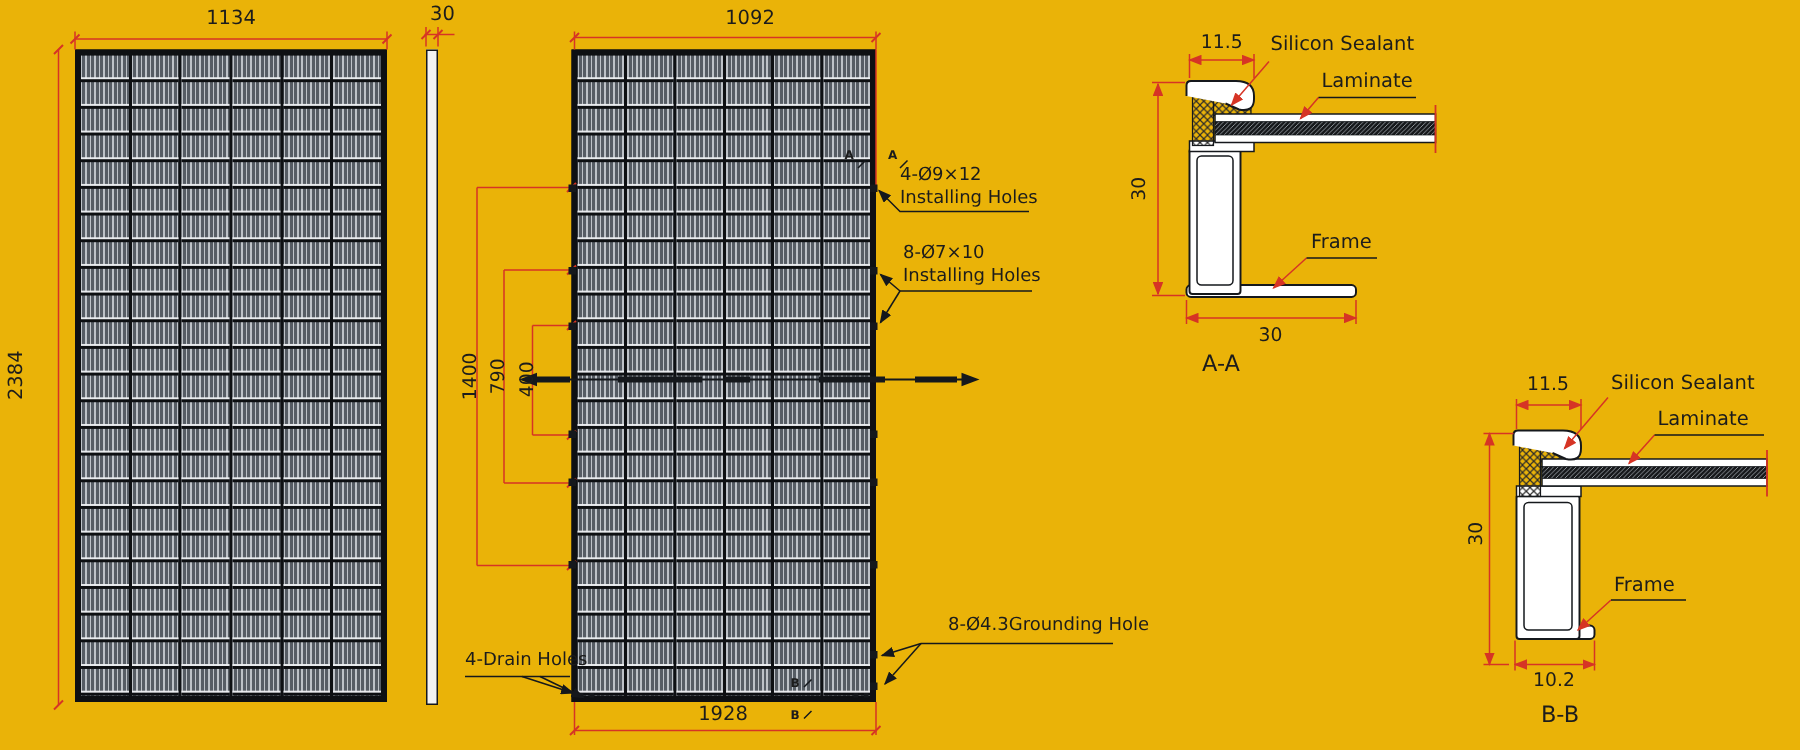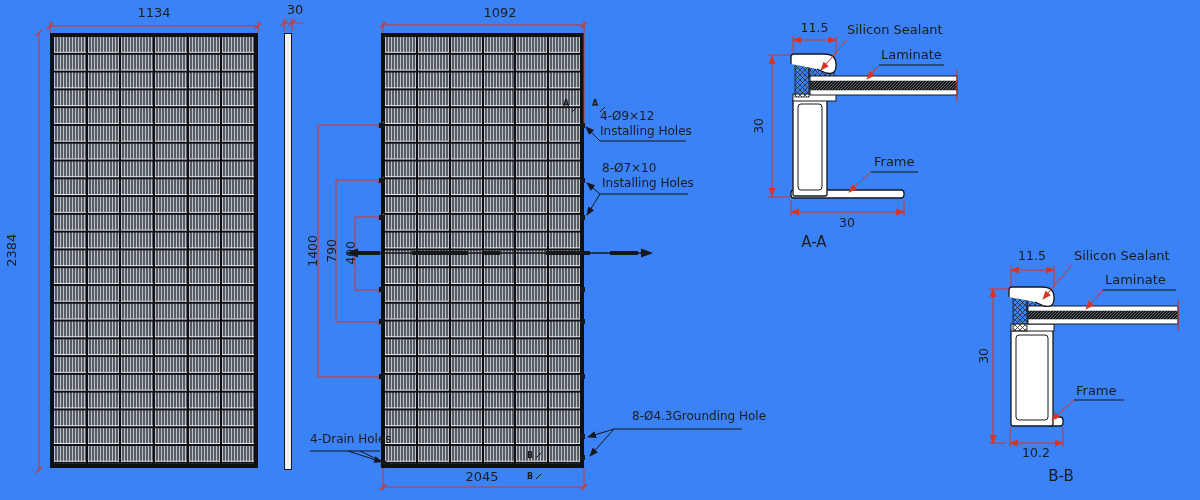--- a/index.html
+++ b/index.html
@@ -1,16 +1,16 @@
 <!DOCTYPE html>
 <html><head>
 <meta charset="utf-8">
 <style>
   html,body{margin:0;padding:0;background:#fff;}
-  #stage{position:relative;width:1200px;height:500px;background:#3b82f6;overflow:hidden;
+  #stage{position:relative;width:1200px;height:500px;background:#eab308;overflow:hidden;
          font-family:"DejaVu Sans","Liberation Sans",sans-serif;}
   .lbl{position:absolute;color:#1c1c1c;white-space:nowrap;line-height:1.1;}
   .ctr{text-align:center;}
   .rot{transform:rotate(-90deg);}
   .fs15{font-size:15px;} .fs13{font-size:13px;} .fs125{font-size:12.5px;}
   .fs12{font-size:12px;} .fs8{font-size:8px;font-weight:bold;}
   .panel{position:absolute;border:3px solid #0e1013;background:#0e1013;display:grid;
          grid-template-columns:repeat(6,1fr);gap:2px;padding:1px;box-sizing:border-box;}
   .pcol{background-color:#565c64;
         background-image:
@@ -186,21 +186,21 @@
     <g stroke="#15181c" stroke-width="1" fill="none">
       <path d="M1103,290 H1176 M1074,400 H1124"></path>
     </g>
   </svg>
 
   <span class="lbl ctr fs13" style="left:132px;top:6px;width:44px;">1134</span>
   <span class="lbl ctr fs13 rot" style="left:-8px;top:243px;width:40px;">2384</span>
   <span class="lbl ctr fs13" style="left:282px;top:3px;width:26px;">30</span>
 
   <span class="lbl ctr fs13" style="left:462px;top:6px;width:44px;margin-left:16px;">1092</span>
-  <span class="lbl ctr fs13" style="left:460px;top:470px;width:44px;">2045</span>
+  <span class="lbl ctr fs13" style="left:460px;top:470px;width:44px;">1928</span>
   <span class="lbl ctr fs125 rot" style="left:291px;top:244px;width:44px;">1400</span>
   <span class="lbl ctr fs125 rot" style="left:314px;top:244px;width:36px;">790</span>
   <span class="lbl ctr fs125 rot" style="left:333px;top:246px;width:36px;">400</span>
 
   <span class="lbl fs12" style="left:600px;top:110px;">4-Ø9×12</span>
   <span class="lbl fs12" style="left:600px;top:125px;">Installing Holes</span>
   <span class="lbl fs12" style="left:602px;top:162px;">8-Ø7×10</span>
   <span class="lbl fs12" style="left:602px;top:177px;">Installing Holes</span>
   <span class="lbl fs12" style="left:632px;top:410px;">8-Ø4.3Grounding Hole</span>
   <span class="lbl fs12" style="left:310px;top:433px;">4-Drain Holes</span>
@@ -217,15 +217,15 @@
   <span class="lbl fs13" style="left:881px;top:48px;">Laminate</span>
   <span class="lbl fs13" style="left:874px;top:155px;">Frame</span>
   <span class="lbl ctr fs15" style="left:792px;top:234px;width:44px;">A-A</span>
 
   <span class="lbl ctr fs125" style="left:1010px;top:249px;width:44px;">11.5</span>
   <span class="lbl ctr fs125 rot" style="left:969px;top:349px;width:30px;">30</span>
   <span class="lbl ctr fs125" style="left:1014px;top:446px;width:44px;">10.2</span>
   <span class="lbl fs13" style="left:1074px;top:249px;">Silicon Sealant</span>
   <span class="lbl fs13" style="left:1105px;top:273px;">Laminate</span>
   <span class="lbl fs13" style="left:1076px;top:384px;">Frame</span>
-  <span class="lbl ctr fs15" style="left:1039px;top:468px;width:44px;">B-B</span>
+  <span class="lbl ctr fs15" style="left:1018px;top:468px;width:44px;">B-B</span>
 
 </div>
 
 </body></html>

